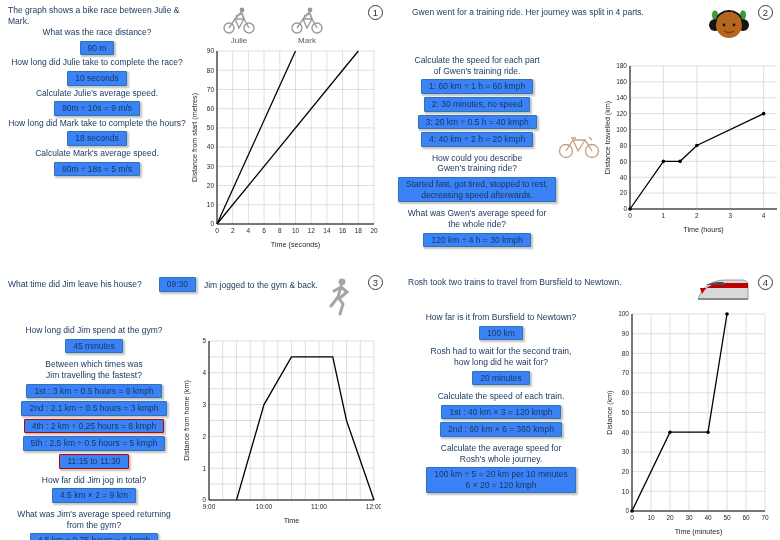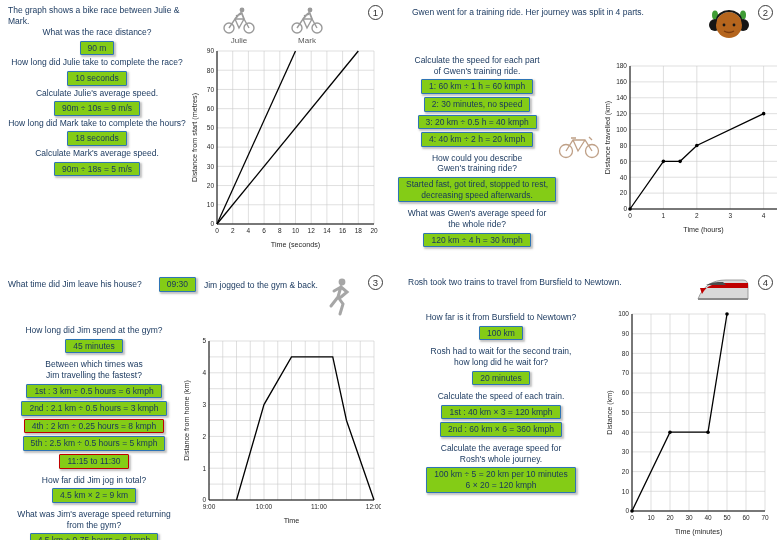--- a/index.html
+++ b/index.html
@@ -3,21 +3,21 @@
 <meta charset="utf-8">
 <style>
   *{margin:0;padding:0;box-sizing:border-box}
   html,body{width:780px;height:540px;background:#fff;overflow:hidden;
     font-family:"Liberation Sans",sans-serif;color:#17365d}
   .sheet{width:780px;height:540px;display:grid;grid-template-columns:390px 390px;grid-template-rows:270px 270px}
   .panel{position:relative;width:390px;height:270px;padding:5px 8px 2px;overflow:hidden}
   .badge{position:absolute;top:5px;right:7px;width:15px;height:15px;border:1.3px solid #3a3a3a;border-radius:50%;
     font-size:9.5px;color:#333;display:flex;align-items:center;justify-content:center;background:#fff}
   .q{font-size:8.5px;line-height:1.25;text-align:center;margin:4px auto 2px;white-space:pre-line}
-  .ans{display:block;margin:1px auto 2px;width:max-content;max-width:100%;border:1.6px solid #2e74b5;background:#84cc16;
+  .ans{display:block;margin:1px auto 2px;width:max-content;max-width:100%;border:1.6px solid #2e74b5;background:#3b82f6;
     font-size:8.5px;line-height:1.25;padding:1px 7px;text-align:center;white-space:pre-line;
     box-shadow:1.5px 1.5px 2px rgba(120,120,120,.45);border-radius:1px}
   .ans.red{border-color:#c00000}
   .intro{font-size:8.5px;line-height:1.3;text-align:left;white-space:pre-line}
   .chart{display:block}
   .col{display:flex;flex-direction:column;align-items:center}
   
   .p1-cols{display:flex;gap:2px}
   .p1-left{width:178px}
   .p1-right{flex:1;display:flex;flex-direction:column;align-items:center}

